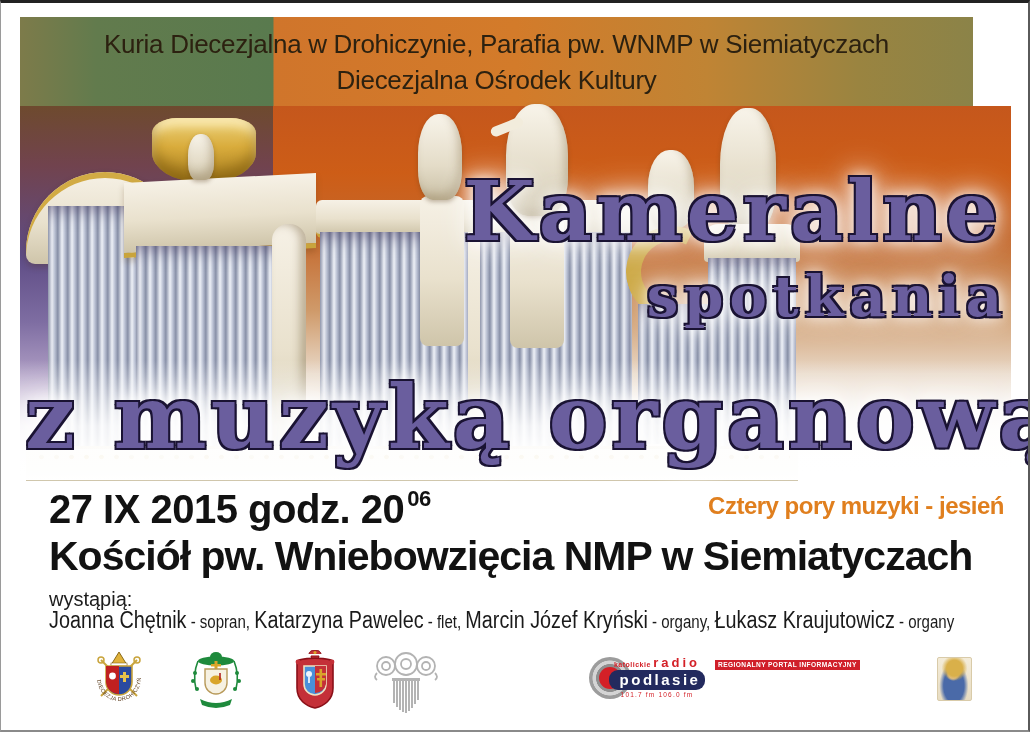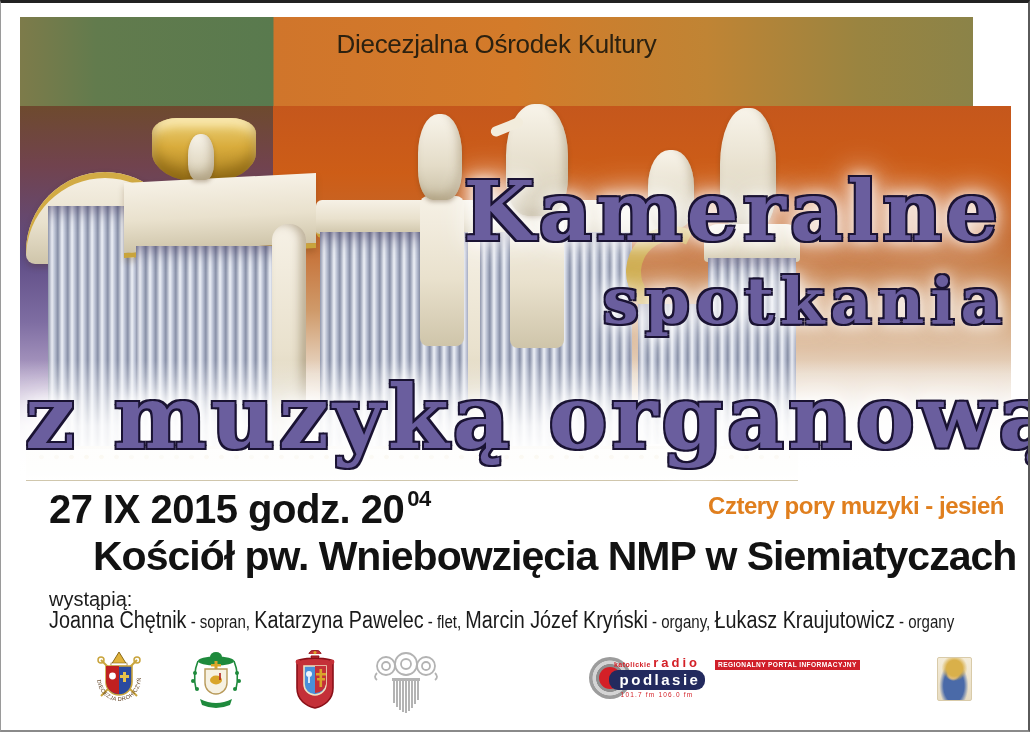--- a/index.html
+++ b/index.html
@@ -67,27 +67,27 @@
   .ph-fade{left:0;right:0;bottom:-2px;height:120px;
     background:linear-gradient(180deg,rgba(255,255,255,0) 0%,rgba(255,255,255,.85) 55%,#fff 100%);}
   
   .big-title{
     position:absolute;font-family:"DejaVu Serif","Liberation Serif",serif;font-weight:bold;
     color:#6a5e9e;white-space:nowrap;
     text-shadow:-2px -2px 0 #1a1333,2px -2px 0 #1a1333,-2px 2px 0 #1a1333,2px 2px 0 #1a1333,
       0 0 14px #ffffff,0 0 26px #ffffff,0 0 38px rgba(255,255,255,.9);
   }
   .t1{top:160px;right:26px;font-size:82px;letter-spacing:4px;margin-left:48px;}
-  .t2{top:260px;right:20px;font-size:64px;letter-spacing:6px;text-align:center;}
+  .t2{top:260px;right:20px;font-size:56px;letter-spacing:6px;text-align:center;}
   .t3{top:362px;left:24px;width:986px;text-align:center;font-size:88px;letter-spacing:4px;}
   
   .datetime{position:absolute;left:48px;top:484px;font-size:40px;font-weight:bold;color:#121212;letter-spacing:-.5px;}
   .datetime .sup{font-size:22px;position:relative;top:-17px;left:3px;}
   .cycle{position:absolute;right:24px;top:489px;font-size:24px;font-weight:bold;color:var(--c-accent,#e07f1e);letter-spacing:-.5px;}
-  .venue{position:absolute;left:48px;top:530px;font-size:41px;font-weight:bold;color:#121212;letter-spacing:-1px;margin-left:44px;}
+  .venue{position:absolute;left:48px;top:530px;font-size:41px;font-weight:bold;color:#121212;letter-spacing:-1px;}
   .lineup-label{position:absolute;left:48px;top:585px;font-size:20px;color:#1c1c1c;}
   .performers{position:absolute;left:48px;top:604px;width:1110px;color:#1a1a1a;
     transform:scaleX(.86);transform-origin:left center;white-space:nowrap;}
   .performers .p-name{font-size:23px;}
   .performers .p-role{font-size:17.5px;}
   
   .logos{position:absolute;left:0;top:644px;width:100%;height:84px;}
   .logo{position:absolute;}
   .lg-crest1{left:88px;top:3px;}
   .lg-crest2{left:183px;top:2px;}
@@ -121,20 +121,21 @@
   .nd-main{color:var(--c-niedziela,#2a72bb);font-weight:bold;font-size:24px;line-height:22px;}
   .nd-sub{font-family:"Liberation Serif","DejaVu Serif",serif;font-style:italic;font-size:17px;
     color:#97976e;text-align:right;margin-top:-2px;}
 </style>
 </head>
 <body>
 
 <div class="page">
 
   <div class="banner">
+    <div class="b-line">Kuria Diecezjalna w Drohiczynie, Parafia pw. WNMP w Siemiatyczach</div>
     <div class="b-line">Diecezjalna Ośrodek Kultury</div>
   </div>
 
   <div class="photo">
     <div class="ph-left"></div>
     <div class="ph-main"></div>
 
     <div class="arch-left cream"></div>
     <div class="pipesA pipes"></div>
     <div class="gold-basket gold"></div>
@@ -157,21 +158,21 @@
     <div class="capF cream"></div>
     <div class="pipesF pipes"></div>
     <div class="base-rail cream"></div>
     <div class="ph-fade"></div>
   </div>
 
   <div class="big-title t1">Kameralne</div>
   <div class="big-title t2">spotkania</div>
   <div class="big-title t3">z muzyką organową</div>
 
-  <div class="datetime"><span>27 IX 2015 godz. 20</span><span class="sup">04</span></div>
+  <div class="datetime"><span>27 IX 2015 godz. 20</span><span class="sup">06</span></div>
   <div class="cycle">Cztery pory muzyki - jesień</div>
   <div class="venue">Kościół pw. Wniebowzięcia NMP w Siemiatyczach</div>
 
   <div class="lineup-label">wystąpią:</div>
   <div class="performers">
     <span class="p-name">Joanna Chętnik</span><span class="p-role"> - sopran, </span><span class="p-name">Katarzyna Pawelec</span><span class="p-role"> - flet, </span><span class="p-name">Marcin Józef Kryński</span><span class="p-role"> - organy, </span><span class="p-name">Łukasz Kraujutowicz</span><span class="p-role"> - organy</span>
   </div>
 
   <div class="logos">
 

